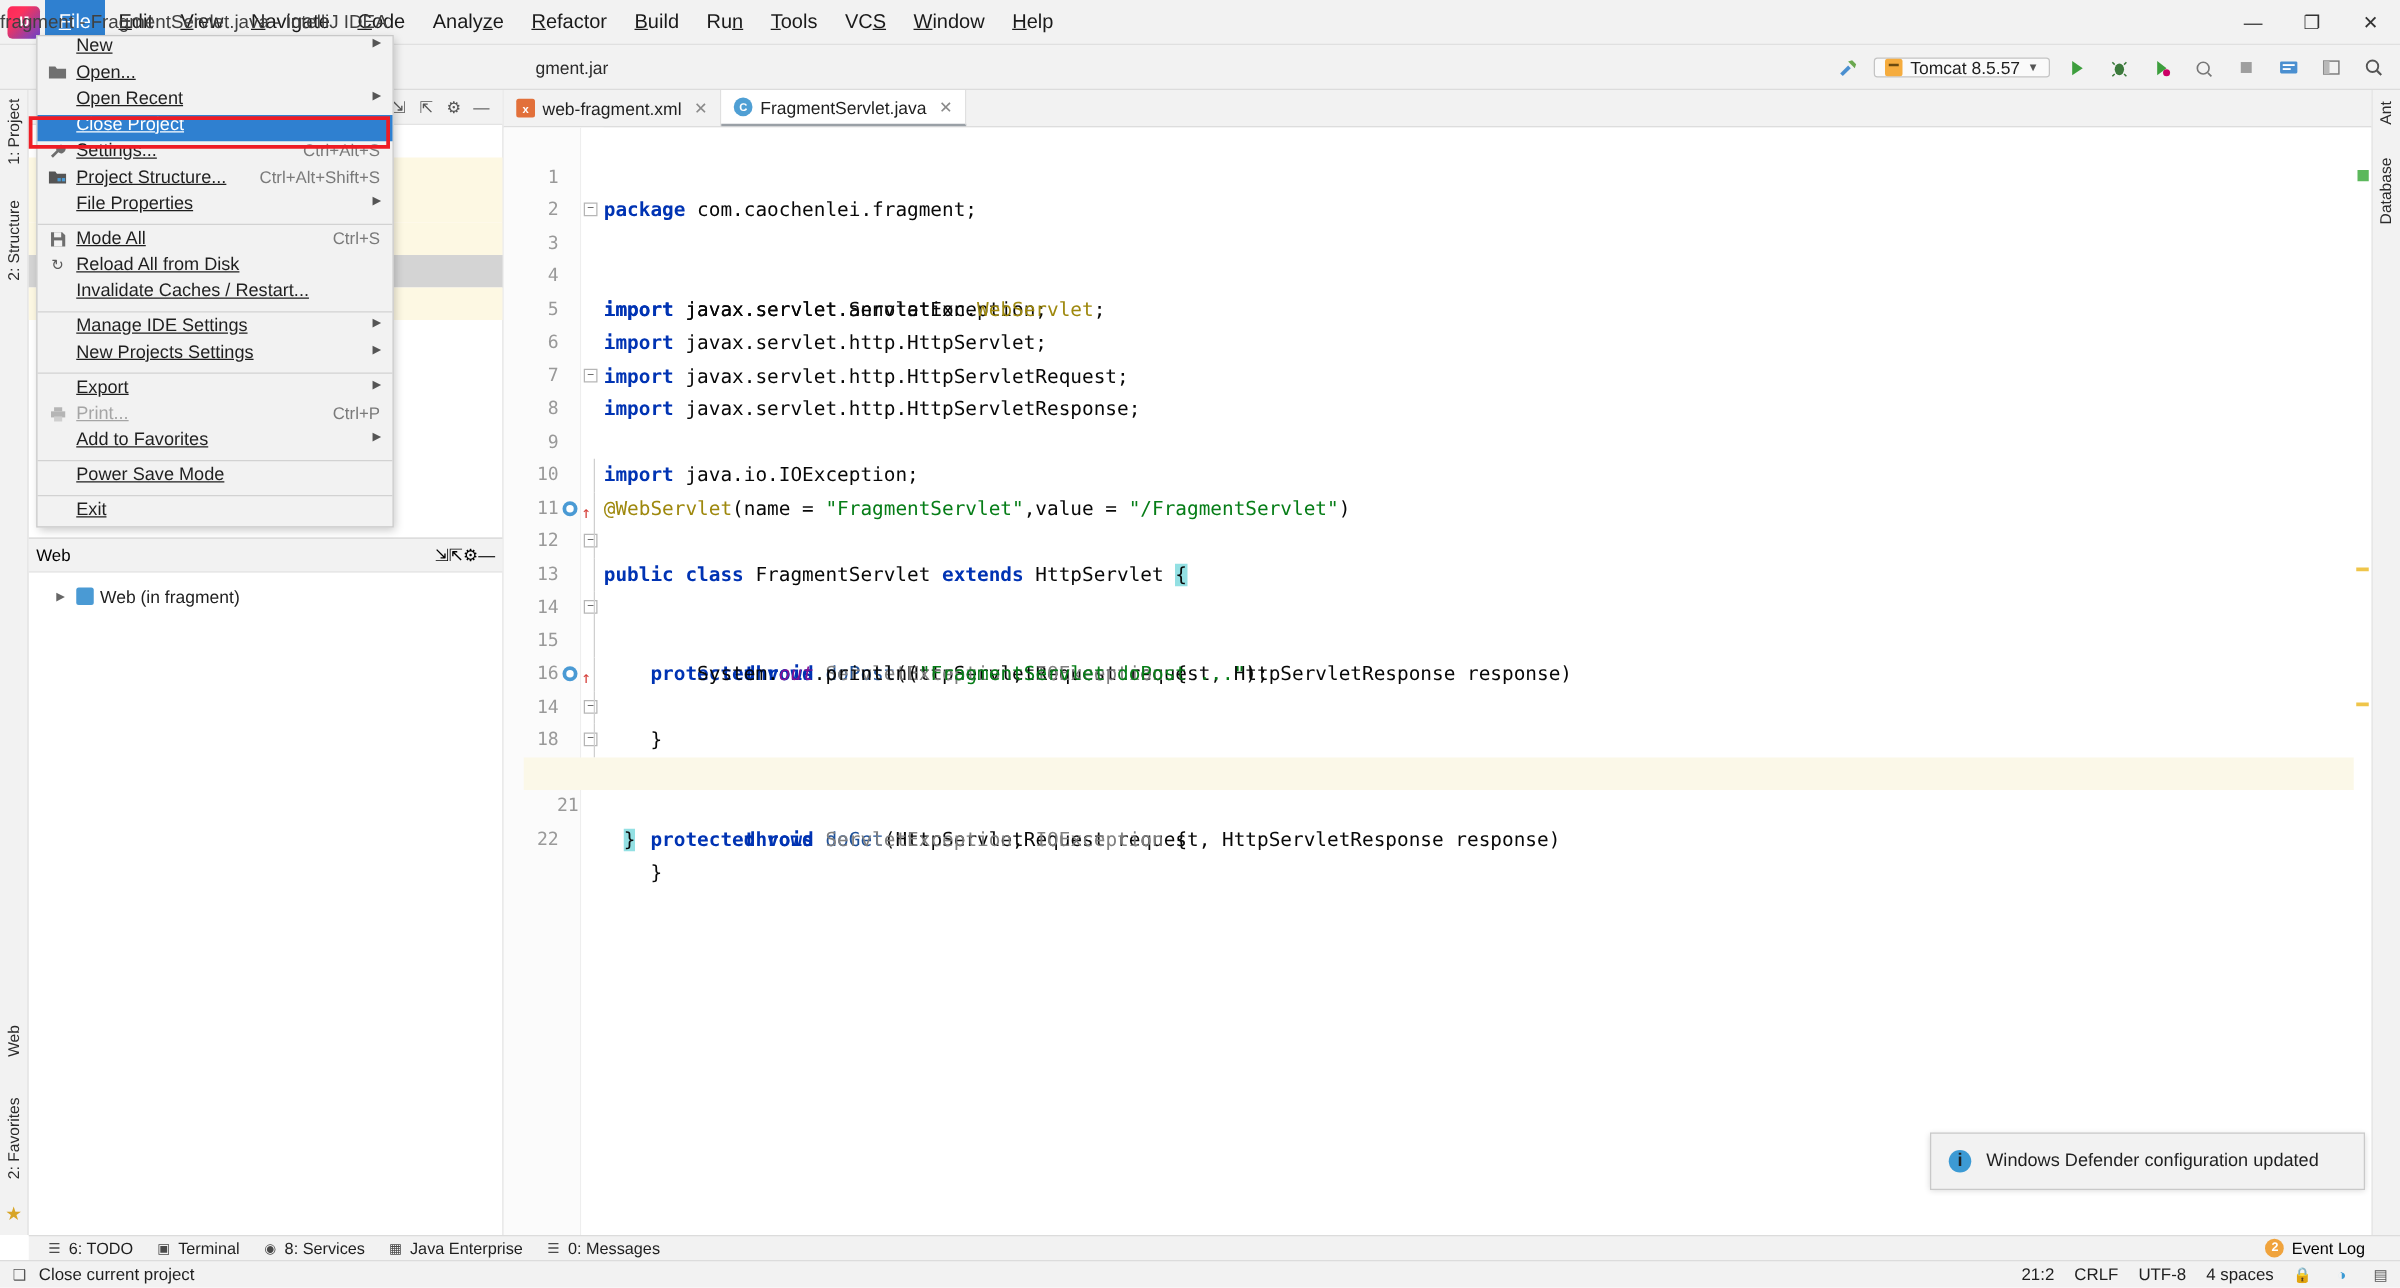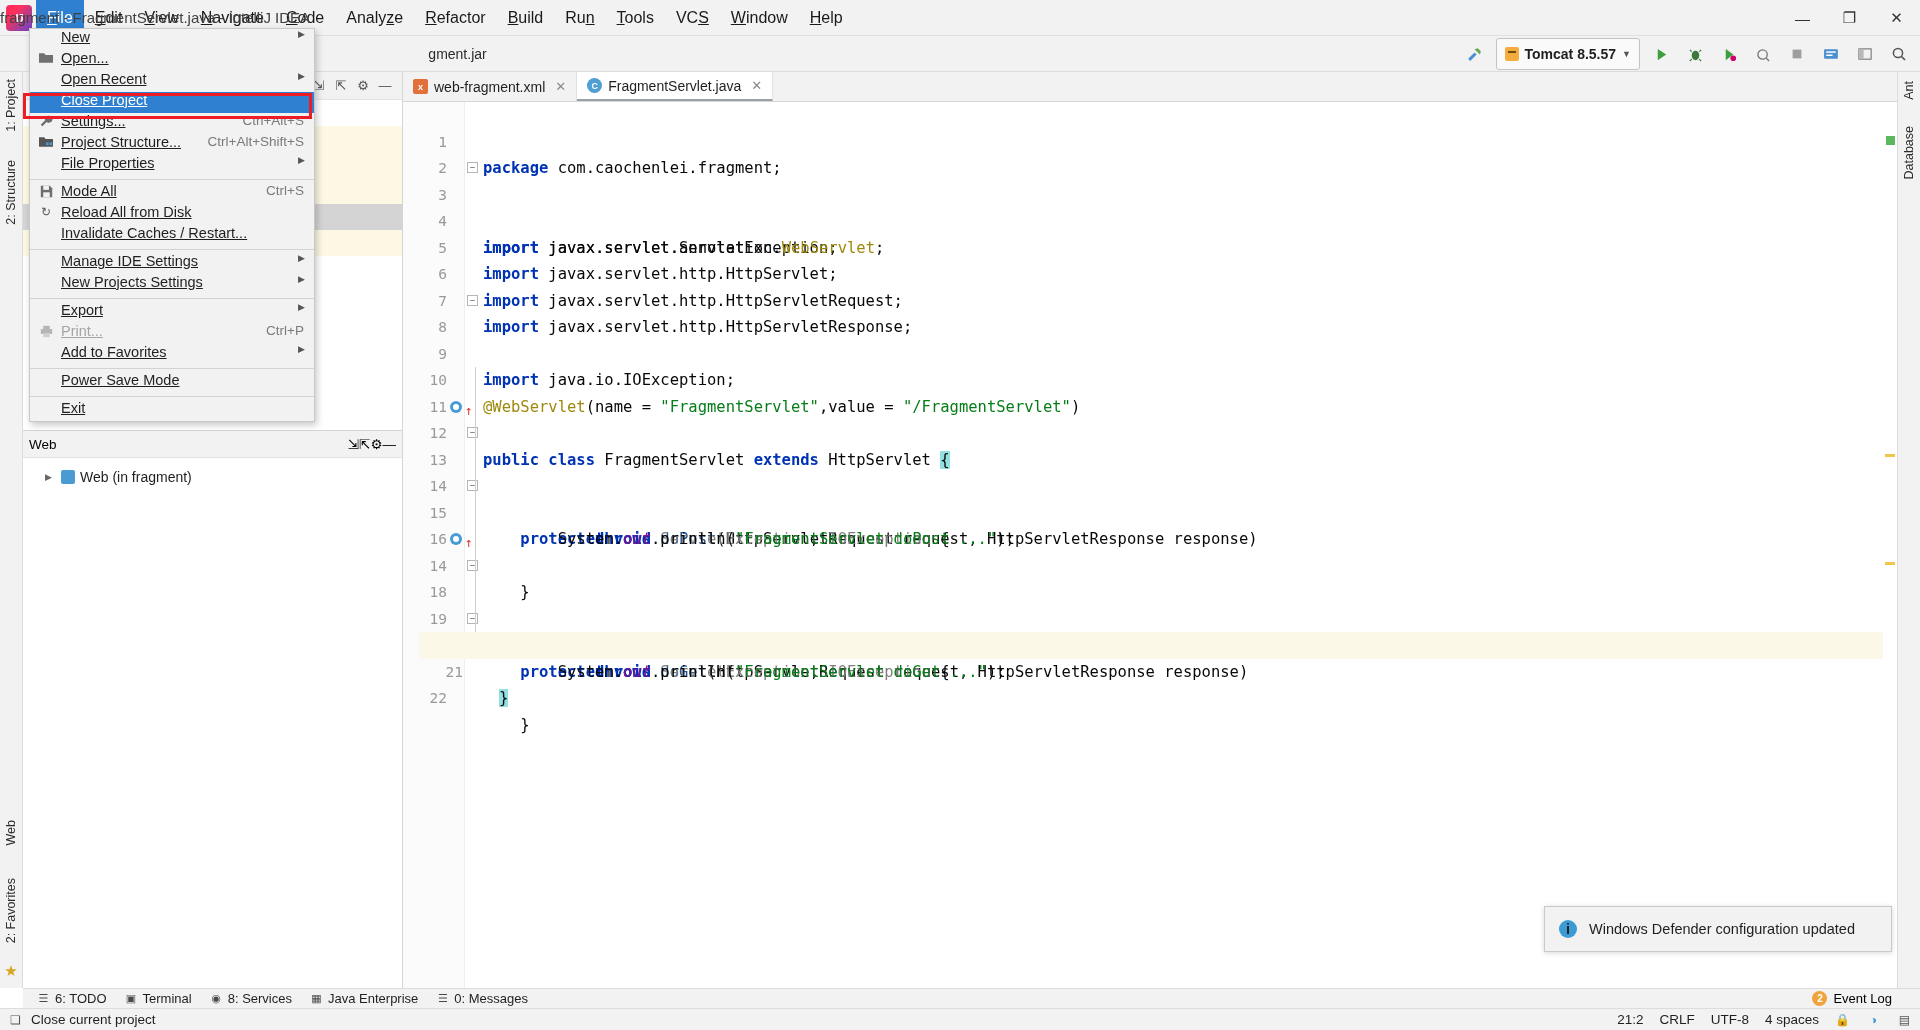--- a/index.html
+++ b/index.html
@@ -52,22 +52,22 @@
   }
   .navbar .crumb { font-size: 14px; color: #2b2b2b; padding: 0 6px; }
   .toolbar-right {
     position: absolute; right: 8px; top: 0; height: 36px; display: flex; align-items: center; gap: 8px;
   }
   .tbtn {
     width: 26px; height: 26px; display: flex; align-items: center; justify-content: center;
     font-size: 14px; color: #3c3c3c; border-radius: 3px;
   }
   .run-config {
-    display: flex; align-items: center; gap: 6px; height: 32px; padding: 0 8px;
-    border: 1px solid #c4c4c4; border-radius: 3px; background: #fafafa; font-size: 14px; color: #1f1f1f; font-weight: bold;
+    display: flex; align-items: center; gap: 6px; height: 16px; padding: 0 8px;
+    border: 1px solid #c4c4c4; border-radius: 3px; background: #fafafa; font-size: 14px; color: #1f1f1f;
   }
   .cat-ico {
     width: 14px; height: 14px; border-radius: 2px;
     background: #f5ac3e; position: relative; flex: none;
   }
   .cat-ico:after { content:""; position:absolute; left:3px; top:4px; width:8px; height:2px; background:#6b4a10;}
 
   
   .stripe-left {
     position: absolute; left: 0; top: 72px; width: 23px; bottom: 42px;
@@ -519,25 +519,20 @@
           <span class="vbar"></span>
           <span class="src">    <span class="kw">protected void</span> <span class="mth">doGet</span>(HttpServletRequest request, HttpServletResponse response)</span>
         </div>
         <div class="cline">
           <span class="ln">18</span>
           <span class="fold-mark">−</span>
           <span class="vbar"></span>
           <span class="src">            <span class="kw">throws</span> <span class="typ">ServletException</span>, <span class="typ">IOException</span> {</span>
         </div>
         <div class="cline">
-          <span class="ln">19</span>
-          <span class="vbar"></span>
-          <span class="src">        System.<span class="fld">out</span>.println(<span class="str">"FragmentServlet doGet ..."</span>);</span>
-        </div>
-        <div class="cline">
           <span class="ln">20</span>
           <span class="fold-mark">−</span>
           <span class="vbar"></span>
           <span class="src">    }</span>
         </div>
         <div class="cline cur" style="background:#fbf8e8">
           <span class="ln">21</span>
           <span class="src"><span class="brace-hl">}</span></span>
         </div>
         <div class="cline">

